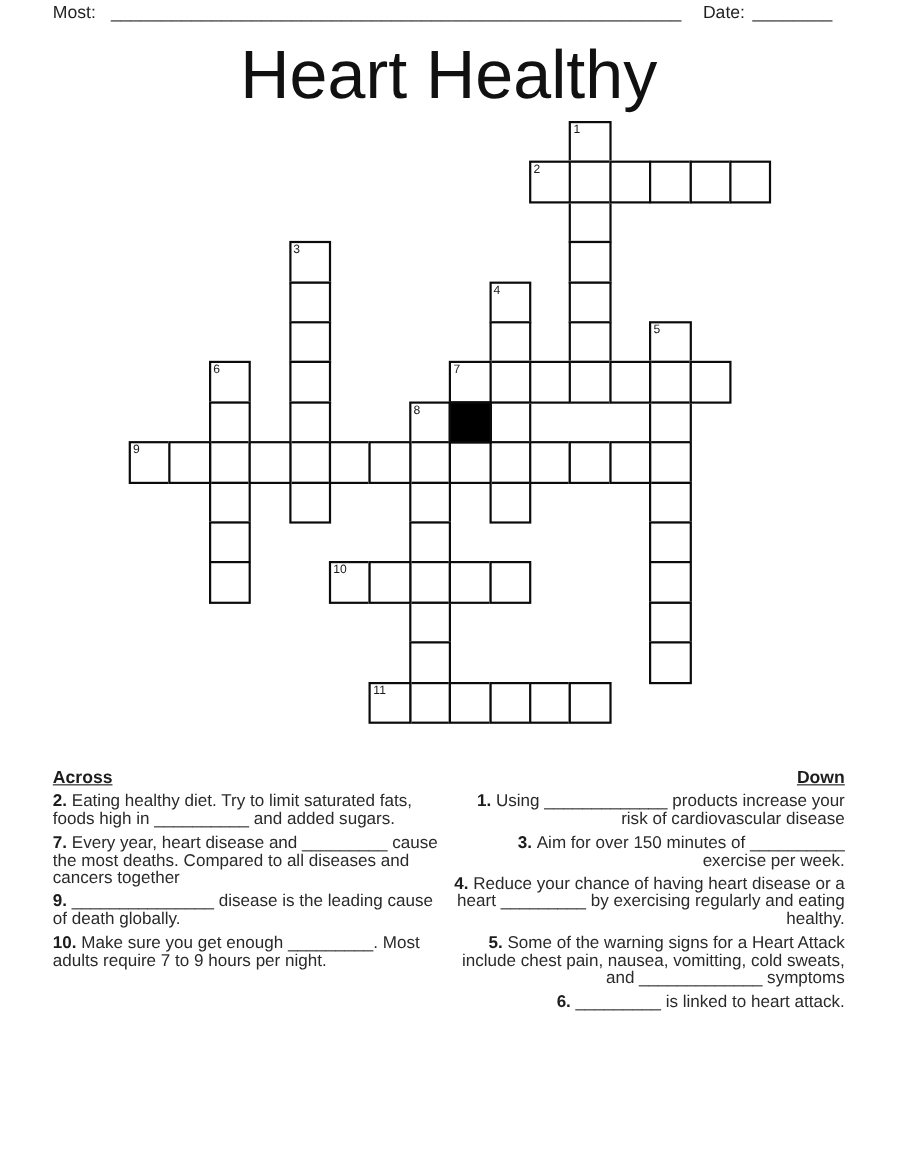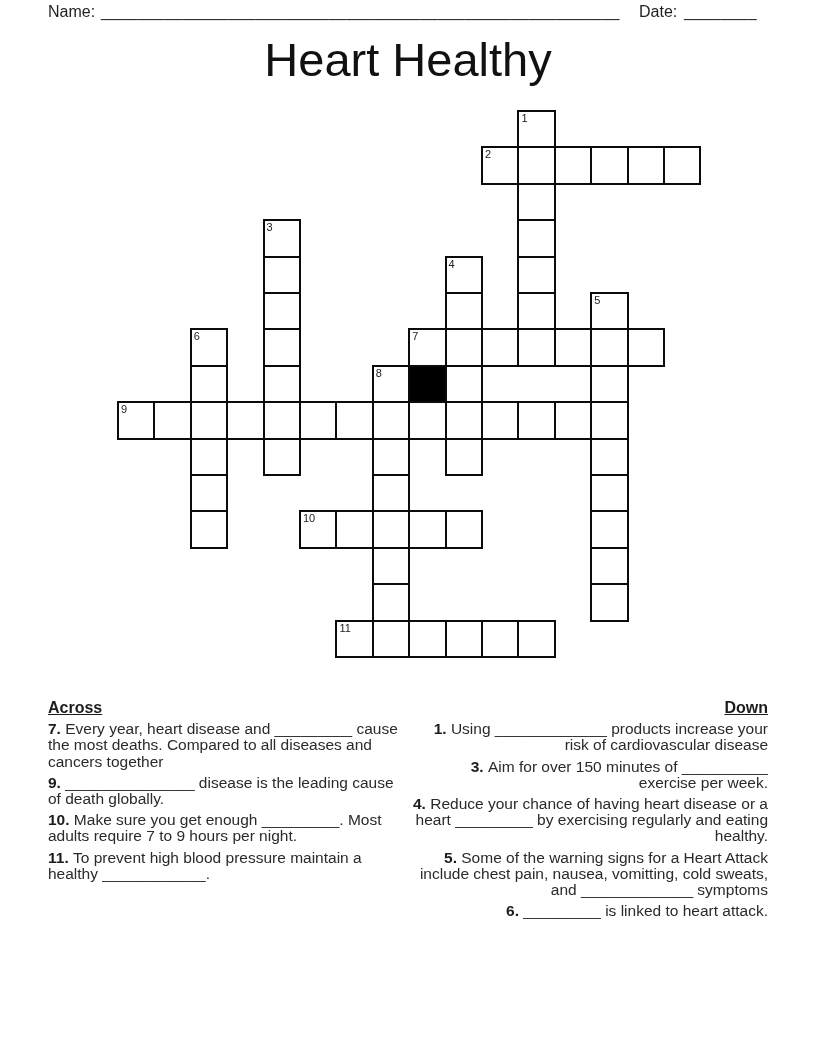--- a/index.html
+++ b/index.html
@@ -18,21 +18,21 @@
     white-space: pre;
   }
   #name-label { left: 48px; }
   #name-line  { left: 101px; letter-spacing: 0.2px; }
   #date-label { left: 639px; }
   #date-line  { left: 684px; letter-spacing: 0.2px; }
   
   .title {
     position: absolute; top: 33px; left: 0; width: 100%;
     text-align: center;
-    font-size: 47px; line-height: 1.15;
+    font-size: 62px; line-height: 1.15;
     color: #111111; font-weight: 400;
   }
   
   .grid {
     position: absolute; left: 117px; top: 110px;
     width: 590px; height: 550px;
   }
   .cell {
     position: absolute;
     width: 38.4px; height: 38.4px;
@@ -57,21 +57,21 @@
     font-weight: 700; text-decoration: underline;
     font-size: 16px; color: #1c1c1c;
     margin: 0 0 5px 0;
   }
   .clue { margin: 0 0 5px 0; }
   .clue b { font-weight: 700; color: #1c1c1c; }
 </style>
 </head>
 <body>
 
-<span class="hdr-label" id="name-label">Name:</span>
+<span class="hdr-label" id="name-label">Most:</span>
 <span class="hdr-label" id="name-line">_________________________________________________________</span>
 <span class="hdr-label" id="date-label">Date:</span>
 <span class="hdr-label" id="date-line">________</span>
 
 <div class="title">Heart Healthy</div>
 
 <div class="grid">
     <div class="cell" style="left: 400.4px; top: 0px;">
       <span class="cellnum">1</span>
     </div>
@@ -163,24 +163,24 @@
     <div class="cell" style="left: 291.2px; top: 509.6px;"></div>
     <div class="cell" style="left: 327.6px; top: 509.6px;"></div>
     <div class="cell" style="left: 364px; top: 509.6px;"></div>
     <div class="cell" style="left: 400.4px; top: 509.6px;"></div>
     <div class="cell black" style="left: 291.2px; top: 254.8px;"></div>
   </div>
 
 <div class="clue-col" id="across-col">
   <p class="clue-heading">Across</p>
   <div>
+      <p class="clue"><b>2. </b>Eating healthy diet. Try to limit saturated fats, foods high in __________ and added sugars.</p>
       <p class="clue"><b>7. </b>Every year, heart disease and _________ cause the most deaths. Compared to all diseases and cancers together</p>
       <p class="clue"><b>9. </b>_______________ disease is the leading cause of death globally.</p>
       <p class="clue"><b>10. </b>Make sure you get enough _________. Most adults require 7 to 9 hours per night.</p>
-      <p class="clue"><b>11. </b>To prevent high blood pressure maintain a healthy ____________.</p>
     </div>
 </div>
 
 <div class="clue-col" id="down-col">
   <p class="clue-heading">Down</p>
   <div>
       <p class="clue"><b>1. </b>Using _____________ products increase your risk of cardiovascular disease</p>
       <p class="clue"><b>3. </b>Aim for over 150 minutes of __________ exercise per week.</p>
       <p class="clue"><b>4. </b>Reduce your chance of having heart disease or a heart _________ by exercising regularly and eating healthy.</p>
       <p class="clue"><b>5. </b>Some of the warning signs for a Heart Attack include chest pain, nausea, vomitting, cold sweats, and _____________ symptoms</p>

